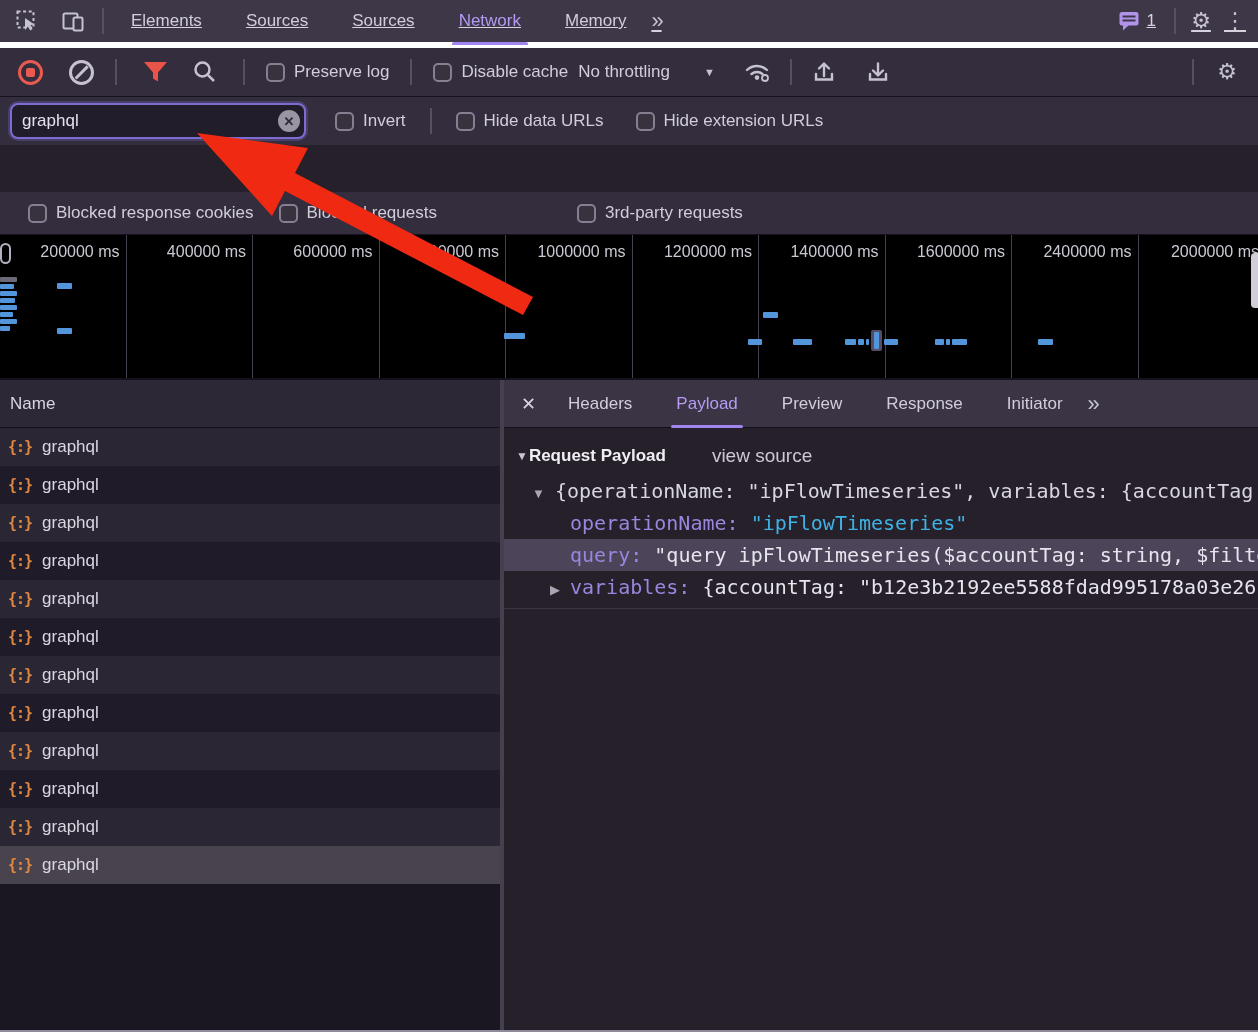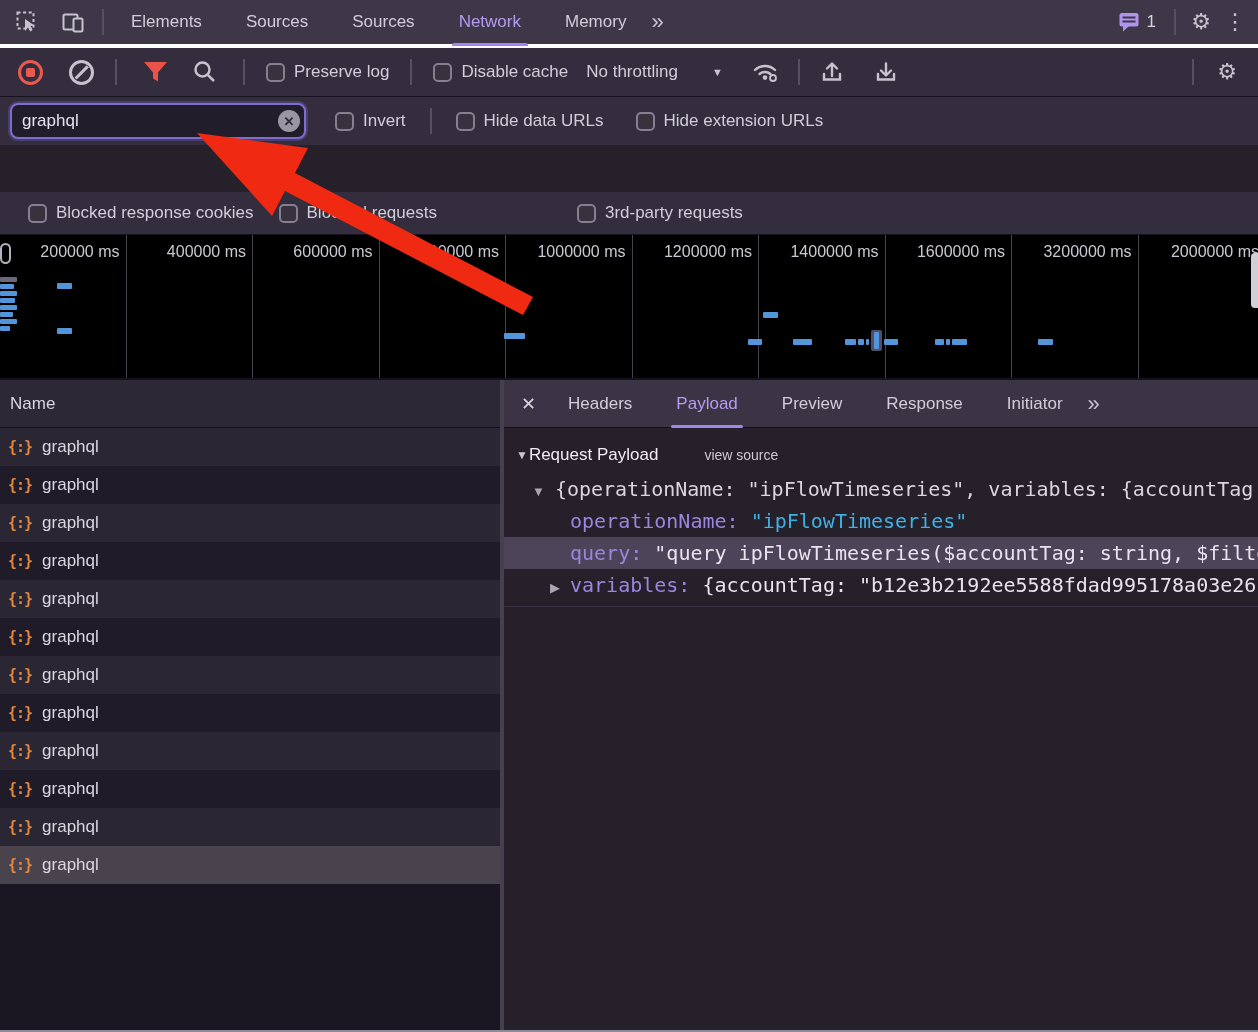--- a/index.html
+++ b/index.html
@@ -1,20 +1,20 @@
 <!DOCTYPE html>
 <html><head>
 <meta charset="utf-8">
 <style>
   * { margin:0; padding:0; box-sizing:border-box; }
   body { background:#121016; font-family:"Liberation Sans", sans-serif; }
   .dt { position:relative; width:1258px; height:1032px; overflow:hidden; background:#252029; color:#d7d3dd; }
 
   
-  .tabbar    { position:absolute; left:0; top:0;    width:100%; height:48px;  background:#3d3748; display:flex; align-items:center; border-bottom:4px solid #ffffff; }
+  .tabbar    { position:absolute; left:0; top:0;    width:100%; height:48px;  background:#3d3748; display:flex; align-items:center; border-bottom:6px solid #ffffff;text-decoration:underline; }
   .toolbar   { position:absolute; left:0; top:48px; width:100%; height:49px;  background:#332d3d; display:flex; align-items:center; border-bottom:1px solid #171220; }
   .filterrow { position:absolute; left:0; top:97px; width:100%; height:48px;  background:#332d3d; display:flex; align-items:center; }
   .chiprow   { position:absolute; left:0; top:145px;width:100%; height:47px;  background:#332d3d; display:flex; align-items:center; }
   .blockedrow{ position:absolute; left:0; top:192px;width:100%; height:43px;  background:#332d3d; display:flex; align-items:center; border-bottom:1px solid #171220; }
   .timeline  { position:absolute; left:0; top:235px;width:100%; height:145px; background:#000000; overflow:hidden; border-bottom:2px solid #15111c;padding-left:44px; }
   .main      { position:absolute; left:0; top:380px;width:100%; height:652px; display:flex; }
 
   .spacer { flex:1; }
   .vsep { width:2px; height:26px; background:#56505f; flex:none; }
 
@@ -70,22 +70,22 @@
 
   .dtabs { height:48px; background:#3a3444; display:flex; align-items:center; border-bottom:1px solid #131019; flex:none; }
   .dclose { padding:0 17px; font-size:18px; color:#d7d3dd; }
   .dtab { padding:0 15px; height:48px; line-height:48px; font-size:17px; color:#d2cdd9; position:relative; flex:none; }
   .dtab.sel { color:#b79bf2; }
   .dtab.sel::after { content:""; position:absolute; left:10px; right:10px; bottom:0; height:3px; background:#a184ee; border-radius:2px; }
 
   .payload { flex:1; position:relative; overflow:hidden; }
   .sechdr { display:flex; align-items:center; padding:17px 0 8px 12px; }
   .sechdr .tri { color:#cac5d2; font-size:12px; }
-  .sechdr .sectitle { font-size:17px; font-weight:normal; color:#f0edf4; margin-left:1px; }
-  .viewsrc { font-size:14px; color:#cdc9d4; margin-left:46px; }
+  .sechdr .sectitle { font-size:17px; font-weight:bold; color:#f0edf4; margin-left:1px; }
+  .viewsrc { font-size:19px; color:#cdc9d4; margin-left:46px; }
   .code { font-family:"DejaVu Sans Mono", monospace; font-size:20px; color:#dad6e0; }
   .cl { height:32px; line-height:32px; white-space:nowrap; }
   .cl .tri { font-size:13px; color:#aaa5b4; margin-right:10px; font-family:"Liberation Sans", sans-serif; }
   .l1 { padding-left:28px; }
   .l2, .l3 { padding-left:66px; }
   .l4 { padding-left:46px; }
   .l3 { background:#4c4458; }
   .key { color:#9c85de; }
   .cyan { color:#3fb2e5; }
   .white { color:#e8e4ee; }
@@ -157,21 +157,21 @@
     <div class="vsep" style="margin:0 21px"></div>
     <div class="cbrow">
       <div class="cb"></div>
       <span>Preserve log</span>
     </div>
     <div class="vsep" style="margin:0 21px"></div>
     <div class="cbrow">
       <div class="cb"></div>
       <span>Disable cache</span>
     </div>
-    <div class="throttle" style="margin-left:18px">
+    <div class="throttle" style="margin-left:10px">
       <span>No throttling</span>
       <span class="caret" style="margin-left:20px">▼</span>
     </div>
     <div class="icnbtn" style="margin-left:26px">
       <svg class="ic" width="28" height="24" viewBox="0 0 28 24">
         <path d="M3 10 A 14.5 14.5 0 0 1 23 10" fill="none" stroke="#c7c3ce" stroke-width="2.4" stroke-linecap="round"></path>
         <path d="M7.5 14 A 8.5 8.5 0 0 1 18.5 14" fill="none" stroke="#c7c3ce" stroke-width="2.4" stroke-linecap="round"></path>
         <circle cx="13" cy="17.6" r="2.3" fill="#c7c3ce"></circle>
         <circle cx="21" cy="18" r="3" fill="none" stroke="#c7c3ce" stroke-width="1.8"></circle>
       </svg>
@@ -236,21 +236,21 @@
 
   <div class="timeline">
     <div class="tcol" style="left:0;width:126.5px"><span>200000 ms</span></div>
     <div class="tcol" style="left:126.5px;width:126.5px"><span>400000 ms</span></div>
     <div class="tcol" style="left:253px;width:126.5px"><span>600000 ms</span></div>
     <div class="tcol" style="left:379.5px;width:126.5px"><span>800000 ms</span></div>
     <div class="tcol" style="left:506px;width:126.5px"><span>1000000 ms</span></div>
     <div class="tcol" style="left:632.5px;width:126.5px"><span>1200000 ms</span></div>
     <div class="tcol" style="left:759px;width:126.5px"><span>1400000 ms</span></div>
     <div class="tcol" style="left:885.5px;width:126.5px"><span>1600000 ms</span></div>
-    <div class="tcol" style="left:1012px;width:126.5px"><span>3200000 ms</span></div>
+    <div class="tcol" style="left:1012px;width:126.5px"><span>2400000 ms</span></div>
     <div class="tcol" style="left:1138.5px;width:126.5px;border-right:none"><span>2000000 ms</span></div>
 
     <div class="cap" style="left:0;top:42px;width:17px"></div>
     <div class="sbar" style="left:0;top:49px;width:14px"></div>
     <div class="sbar" style="left:0;top:56px;width:17px"></div>
     <div class="sbar" style="left:0;top:63px;width:15px"></div>
     <div class="sbar" style="left:0;top:70px;width:17px"></div>
     <div class="sbar" style="left:0;top:77px;width:13px"></div>
     <div class="sbar" style="left:0;top:84px;width:17px"></div>
     <div class="sbar" style="left:0;top:91px;width:10px"></div>

